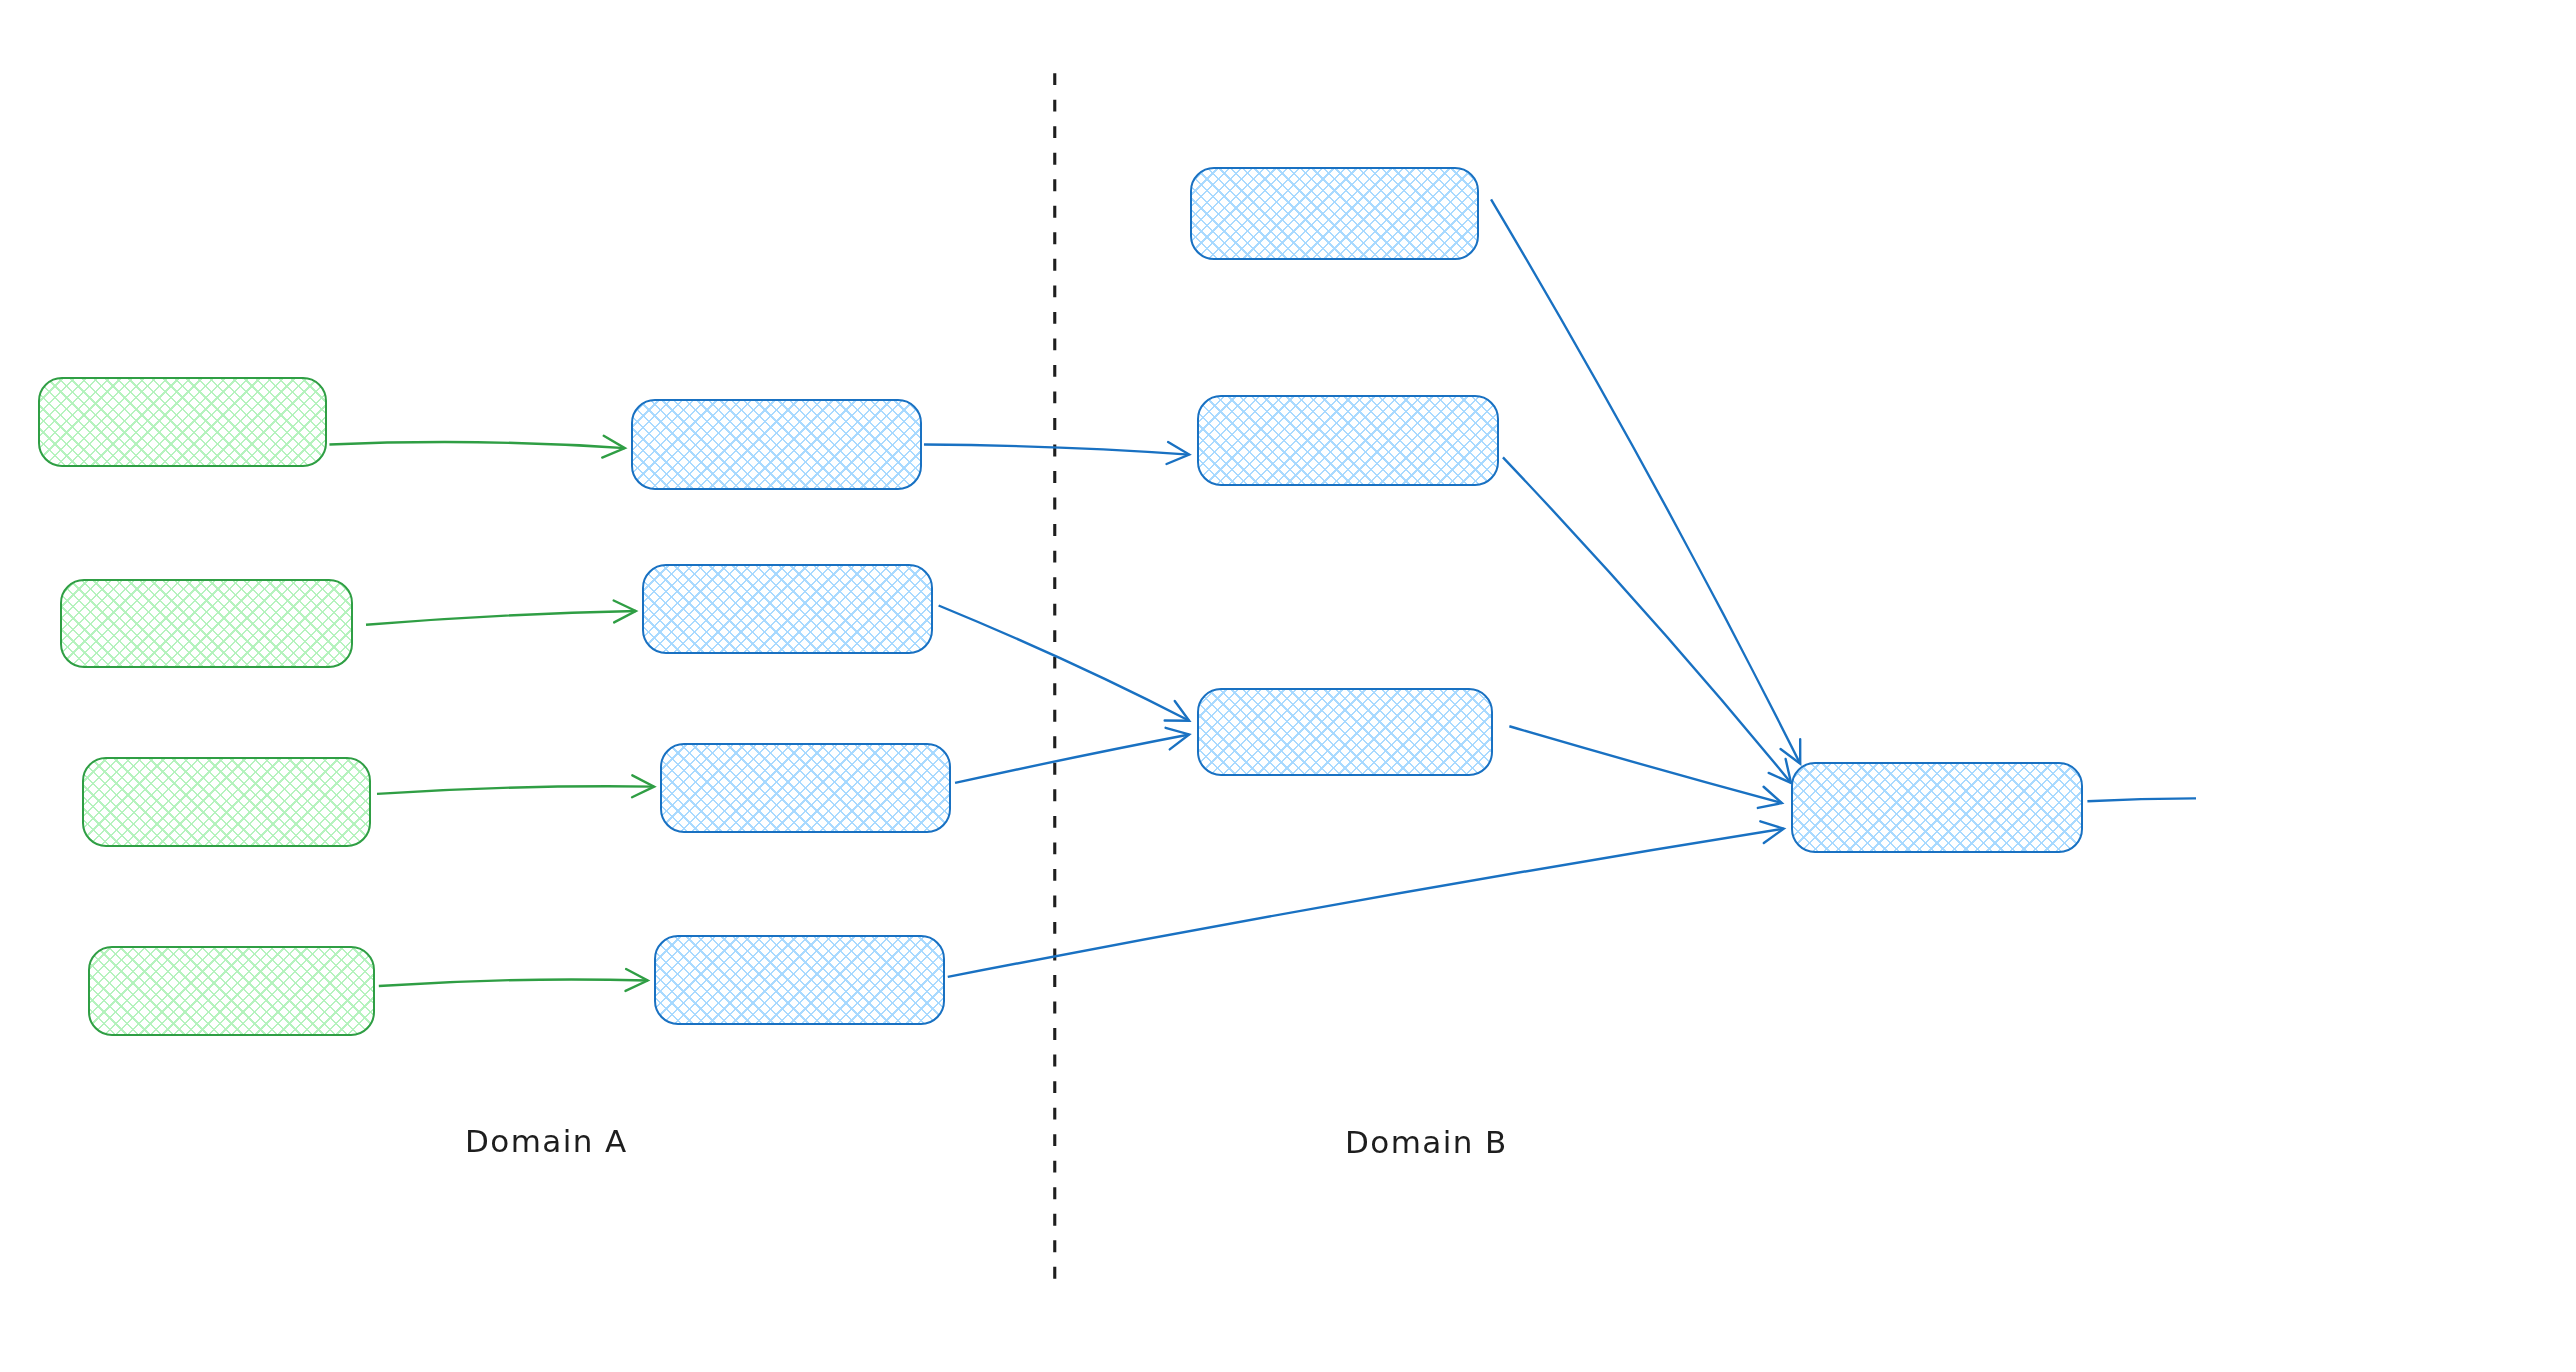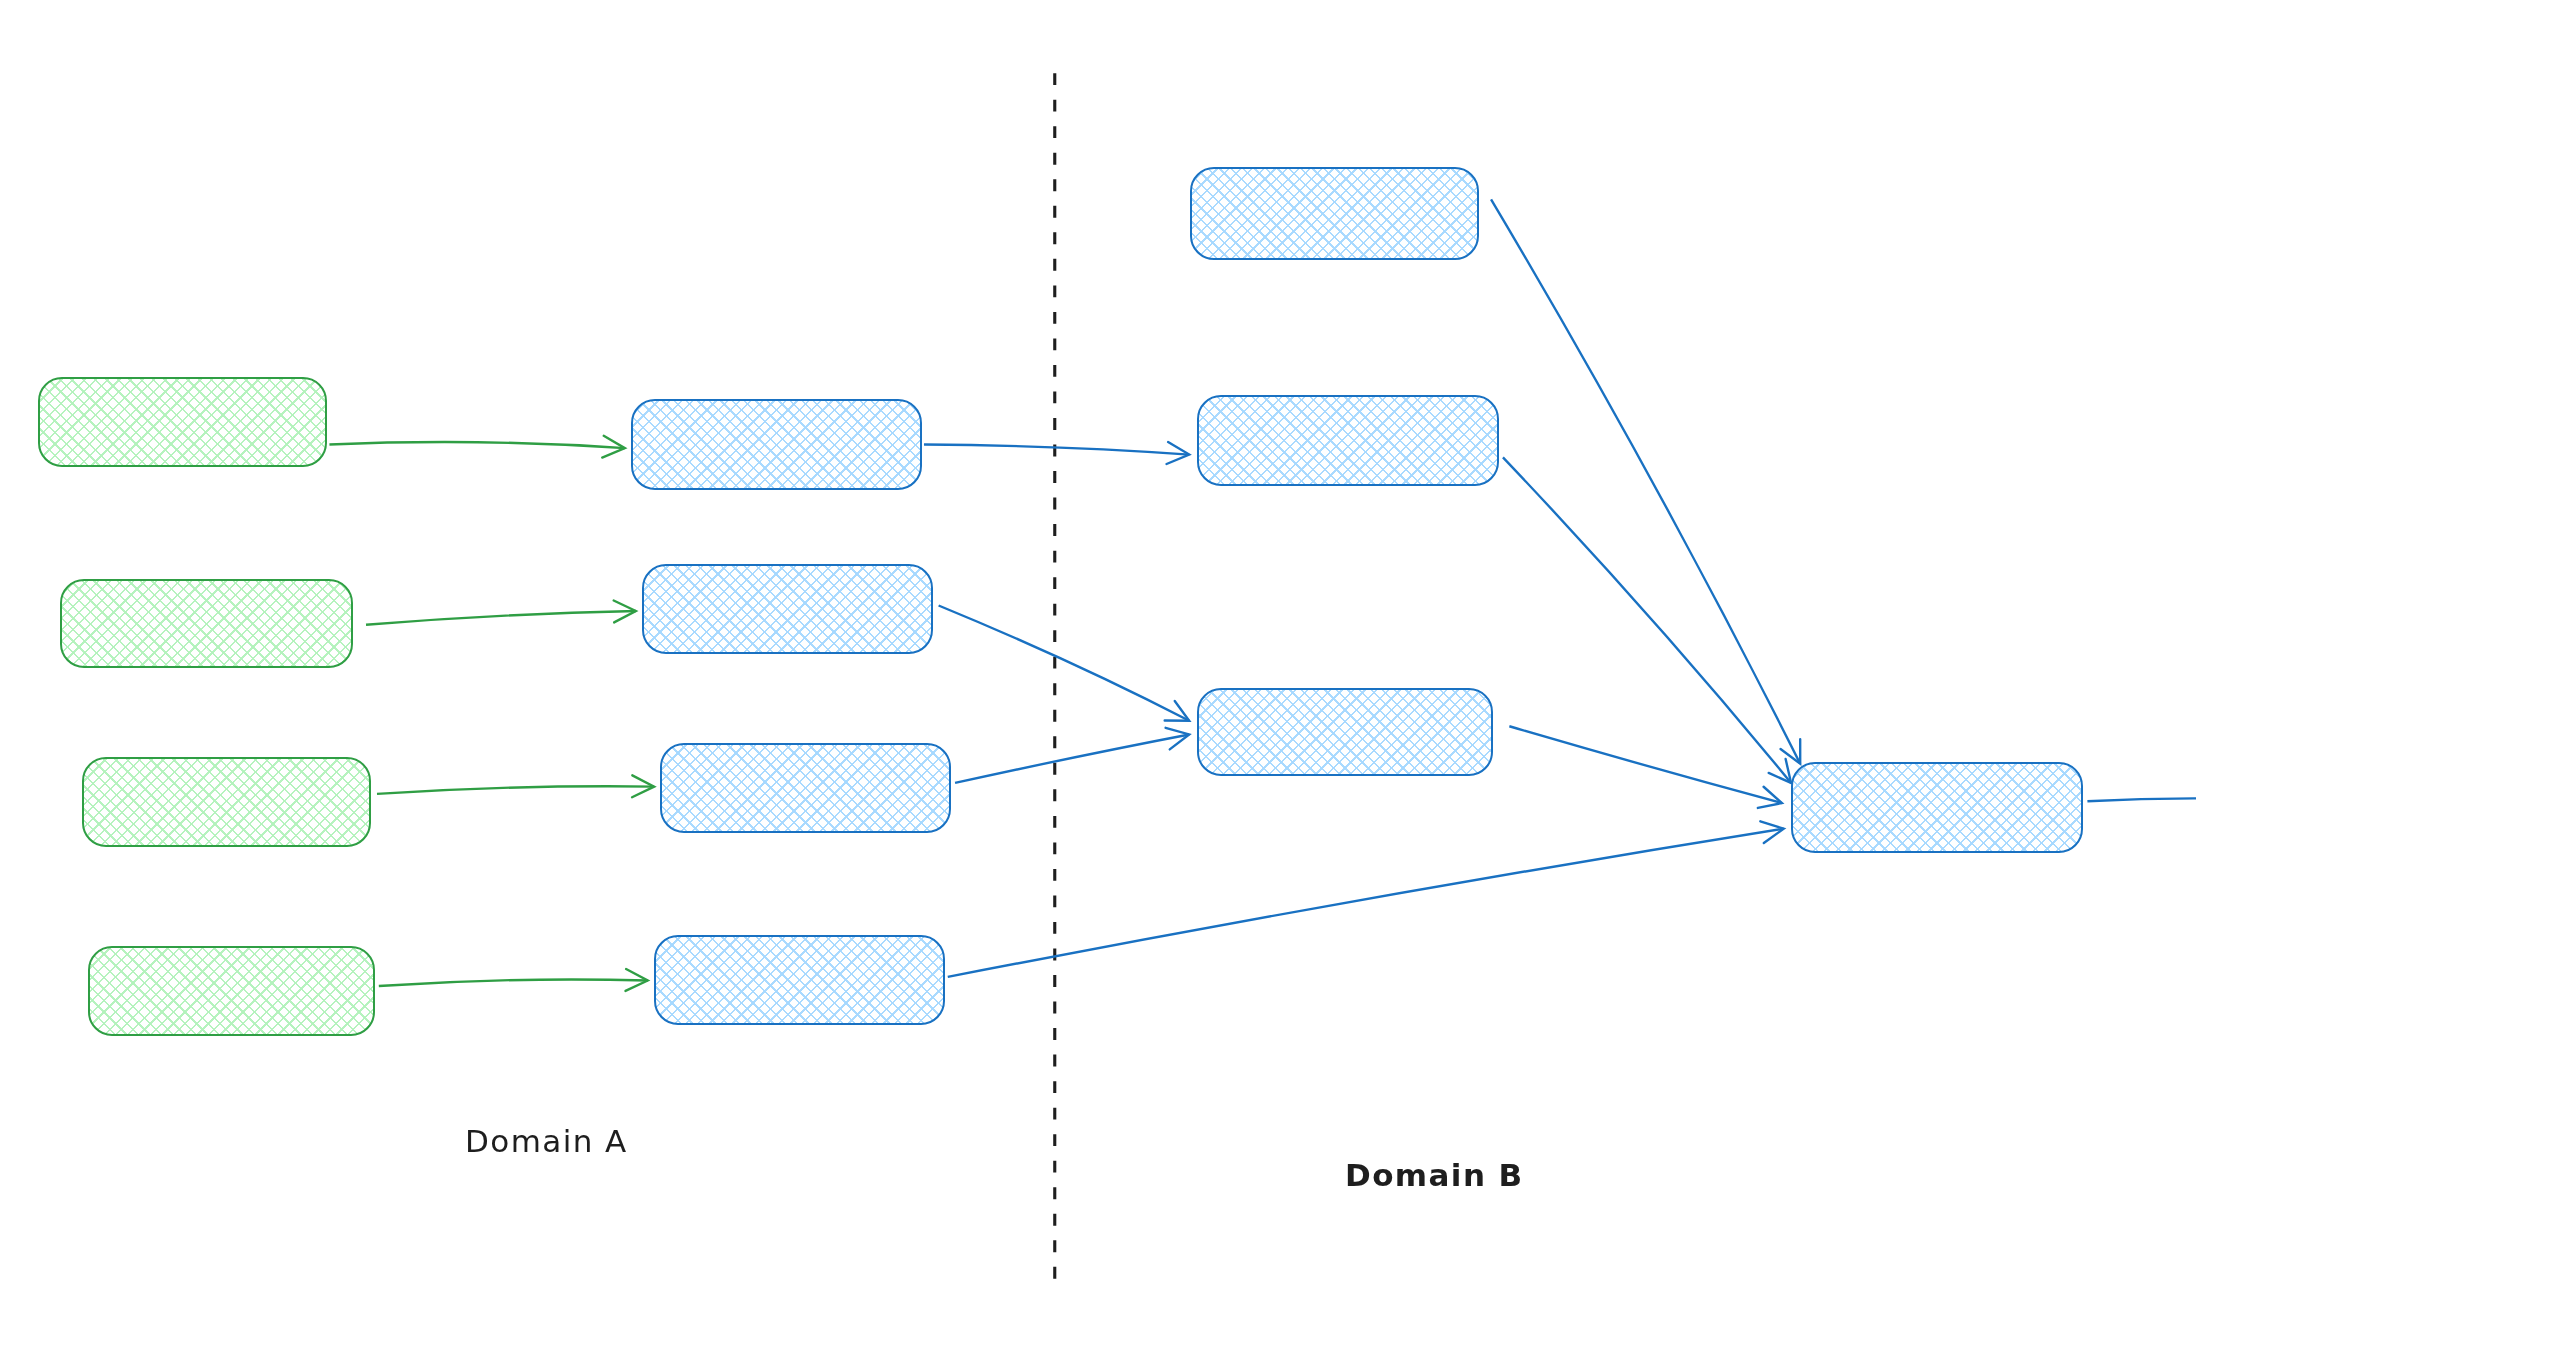--- a/index.html
+++ b/index.html
@@ -91,16 +91,16 @@
   <div class="box blue" style="left:654px; top:935px; width:291px; height:90px;"></div>
 
   <div class="box blue" style="left:1190px; top:167px; width:289px; height:93px;"></div>
   <div class="box blue" style="left:1197px; top:395px; width:302px; height:91px;"></div>
   <div class="box blue" style="left:1197px; top:688px; width:296px; height:88px;"></div>
 
   <div class="box blue" style="left:1791px; top:762px; width:292px; height:91px;"></div>
   <div class="box blue" style="left:2262px; top:759px; width:290px; height:91px;"></div>
 
   <div class="diagram-label" style="left:465px; top:1123px;">Domain A</div>
-  <div class="diagram-label" style="left:1345px; top:1157px;font-weight:bold;">Domain B</div>
+  <div class="diagram-label" style="left:1345px; top:1124px;">Domain B</div>
 
 </div>
 
 
 </body></html>

